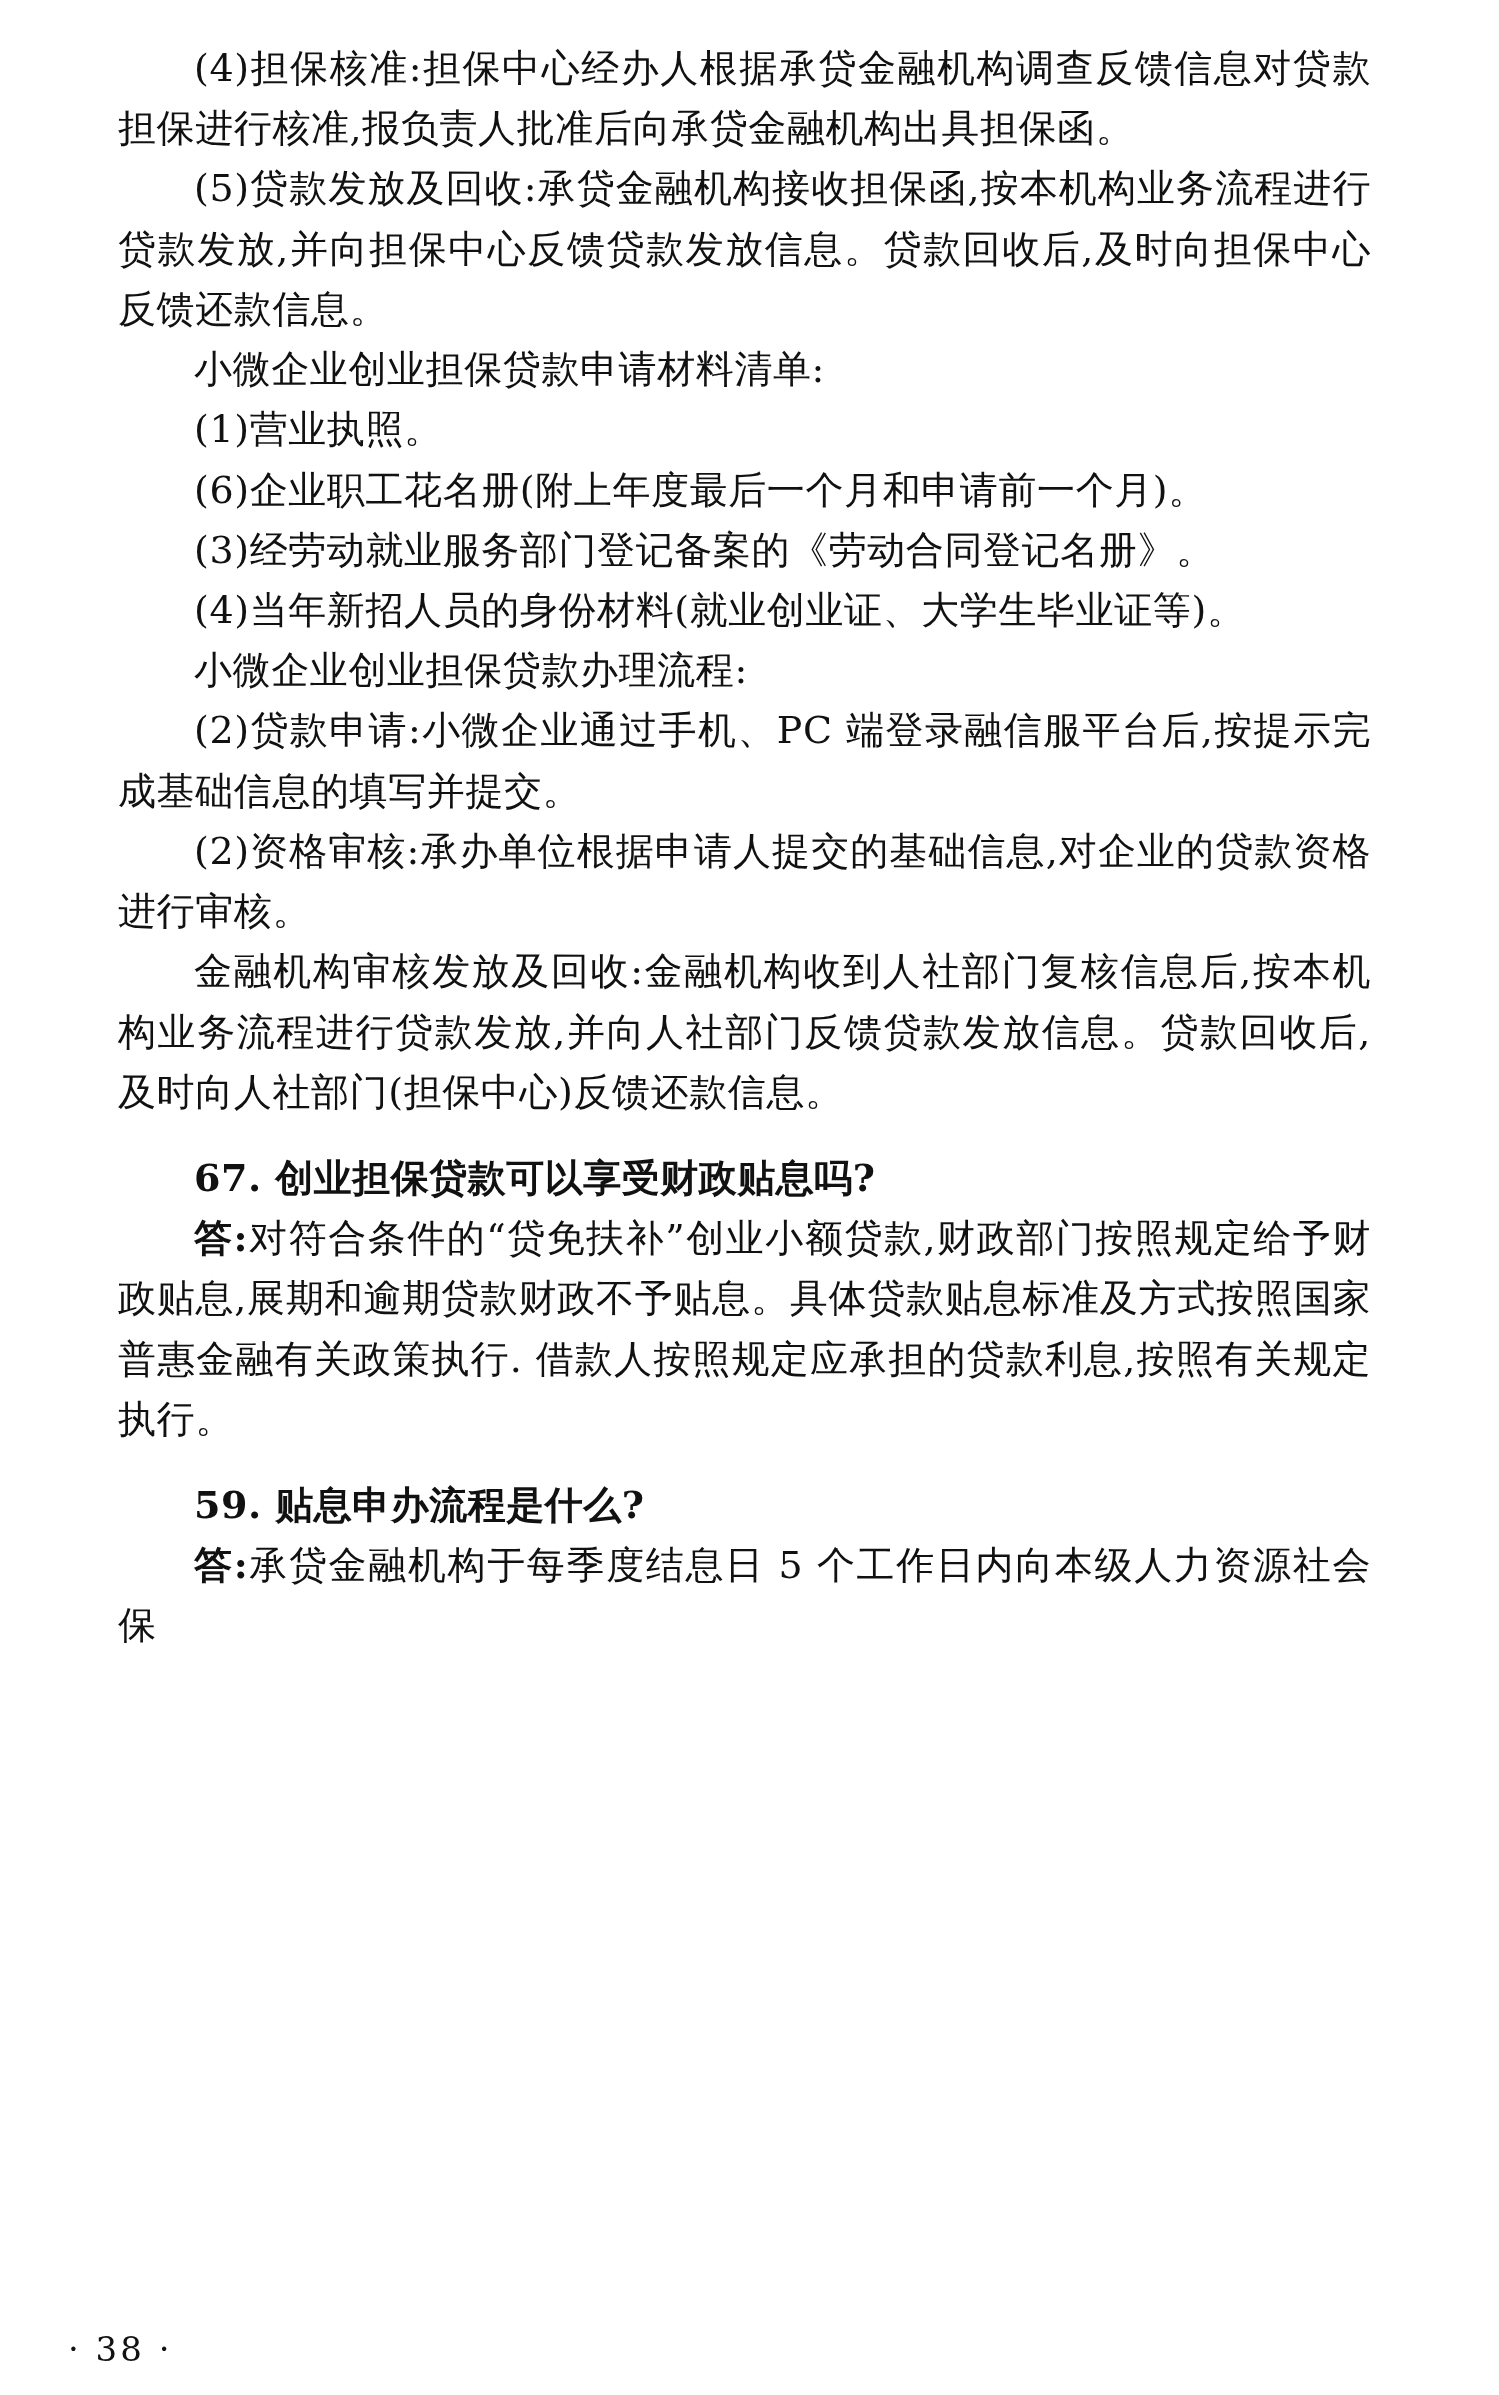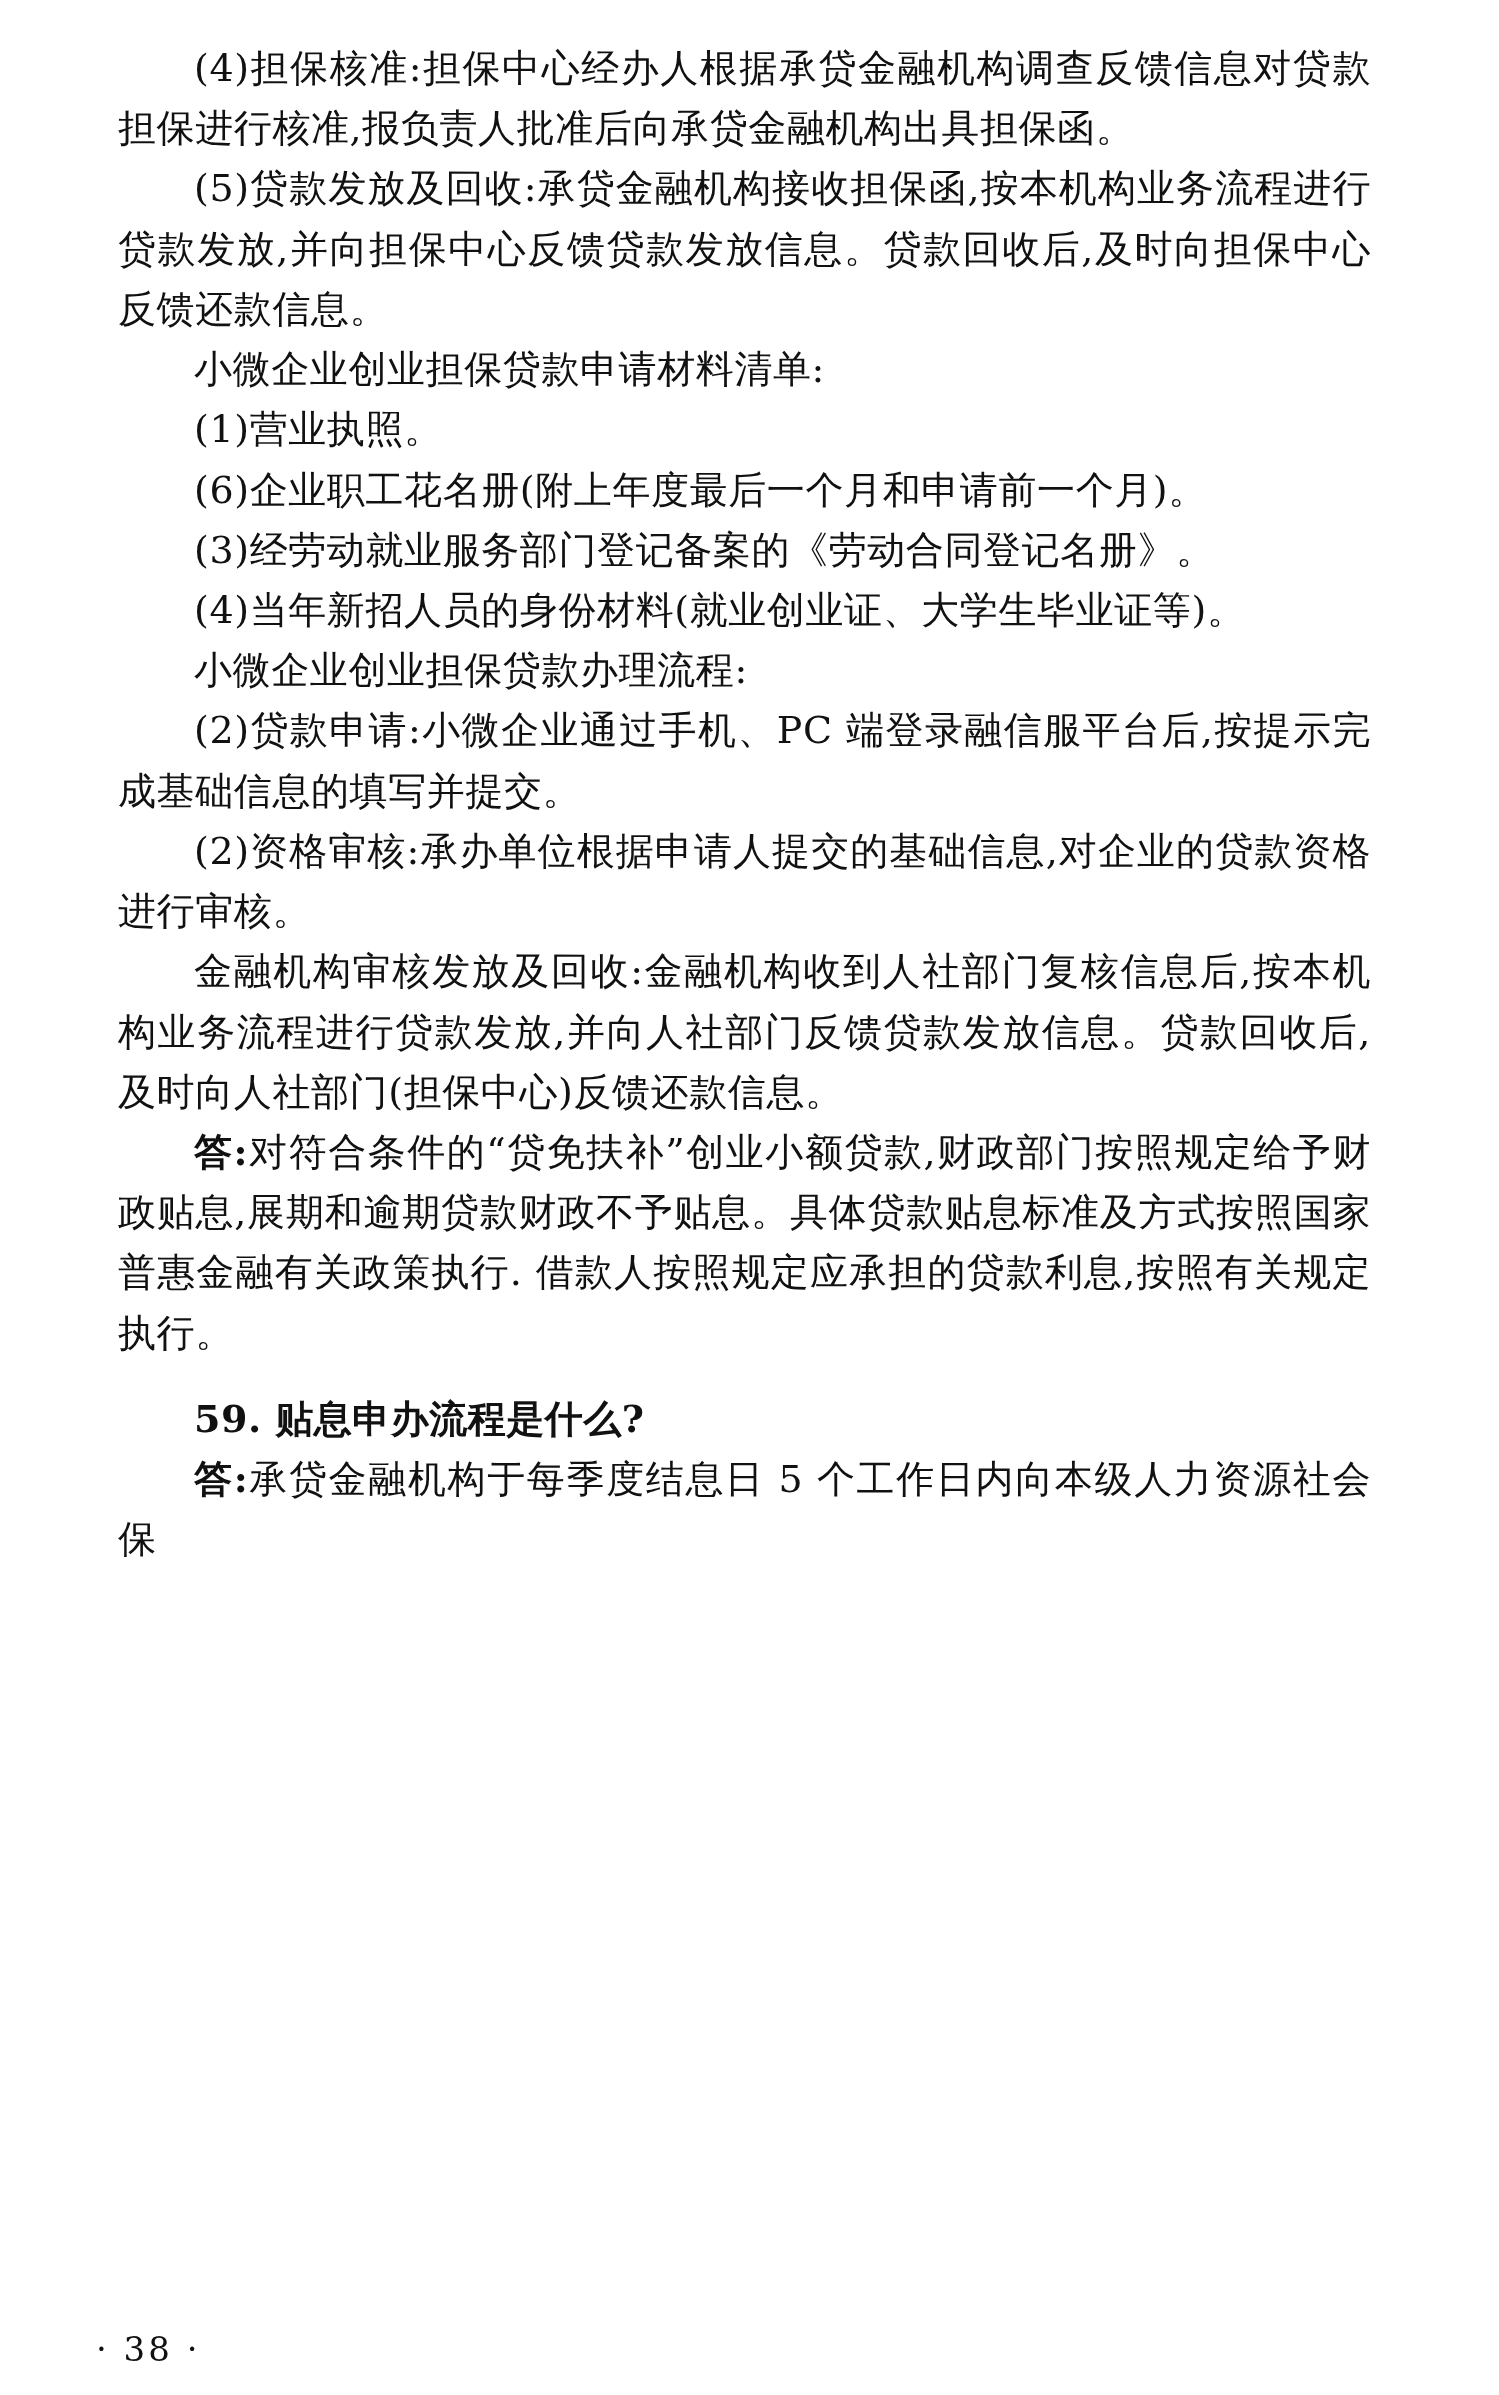--- a/index.html
+++ b/index.html
@@ -48,21 +48,21 @@
   }
   .ans-label {
     font-weight: 700;
   }
   .footer {
     position: absolute;
     left: 0;
     bottom: 26px;
     width: 1451px;
     text-align: left;
-    padding-left: 96px;
+    padding-left: 68px;
     box-sizing: border-box;
     font-size: 34px;
     letter-spacing: 3px;
     color: #111111;
   }
 </style>
 </head>
 <body>
 
 <div class="page">
@@ -73,20 +73,21 @@
     <p class="para">小微企业创业担保贷款申请材料清单:</p>
     <p class="para">(1)营业执照。</p>
     <p class="para">(6)企业职工花名册(附上年度最后一个月和申请前一个月)。</p>
     <p class="para">(3)经劳动就业服务部门登记备案的《劳动合同登记名册》。</p>
     <p class="para">(4)当年新招人员的身份材料(就业创业证、大学生毕业证等)。</p>
     <p class="para">小微企业创业担保贷款办理流程:</p>
     <p class="para">(2)贷款申请:小微企业通过手机、PC 端登录融信服平台后,按提示完成基础信息的填写并提交。</p>
     <p class="para">(2)资格审核:承办单位根据申请人提交的基础信息,对企业的贷款资格进行审核。</p>
     <p class="para">金融机构审核发放及回收:金融机构收到人社部门复核信息后,按本机构业务流程进行贷款发放,并向人社部门反馈贷款发放信息。贷款回收后,及时向人社部门(担保中心)反馈还款信息。</p>
 
+    <p class="qtitle">67. 创业担保贷款可以享受财政贴息吗?</p>
     <p class="para"><span class="ans-label">答:</span><span>对符合条件的“贷免扶补”创业小额贷款,财政部门按照规定给予财政贴息,展期和逾期贷款财政不予贴息。具体贷款贴息标准及方式按照国家普惠金融有关政策执行. 借款人按照规定应承担的贷款利息,按照有关规定执行。</span></p>
 
     <p class="qtitle">59. 贴息申办流程是什么?</p>
     <p class="para"><span class="ans-label">答:</span><span>承贷金融机构于每季度结息日 5 个工作日内向本级人力资源社会保</span></p>
 
   </div>
 </div>
 
 <div class="footer">· 38 ·</div>
 

